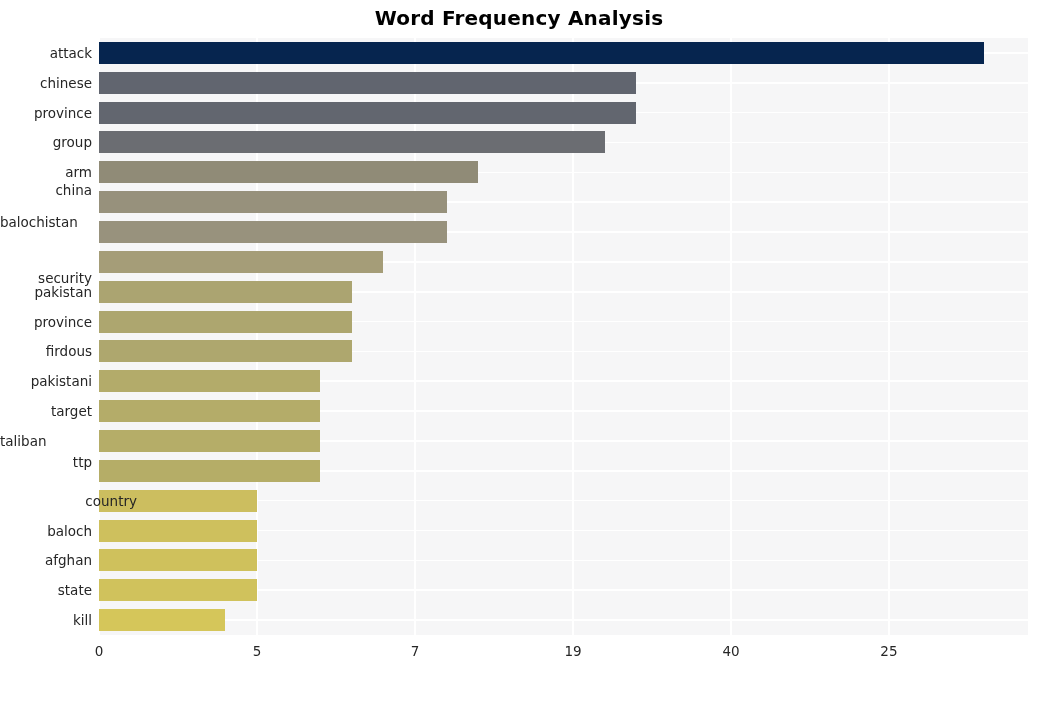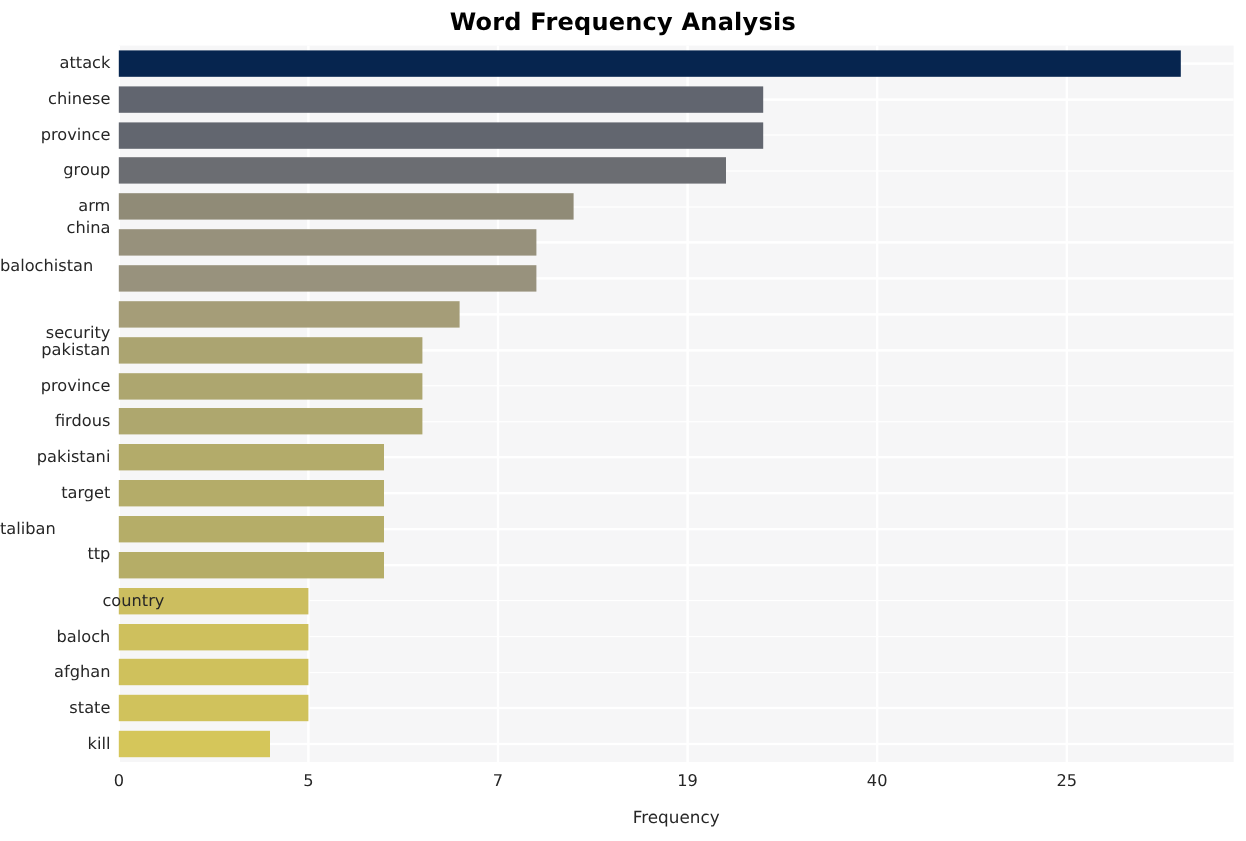--- a/index.html
+++ b/index.html
@@ -191,15 +191,14 @@
 
   <div id="x-ticks">
       <div class="xtick" style="left: 0px;">0</div>
       <div class="xtick" style="left: 157.993px;">5</div>
       <div class="xtick" style="left: 315.986px;">7</div>
       <div class="xtick" style="left: 473.98px;">19</div>
       <div class="xtick" style="left: 631.973px;">40</div>
       <div class="xtick" style="left: 789.966px;">25</div>
     </div>
 
-  <div id="x-axis-label">Frequency</div>
 
 </div>
 
 </body></html>

